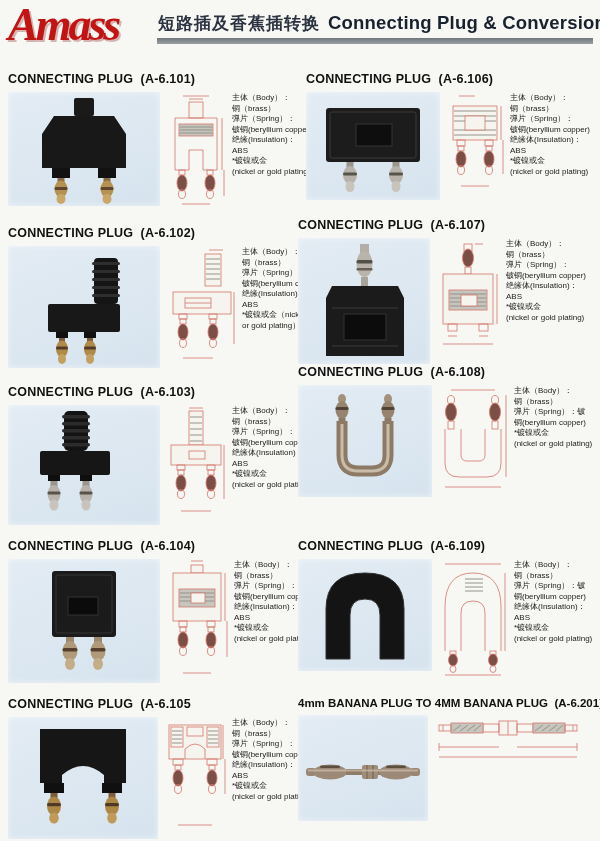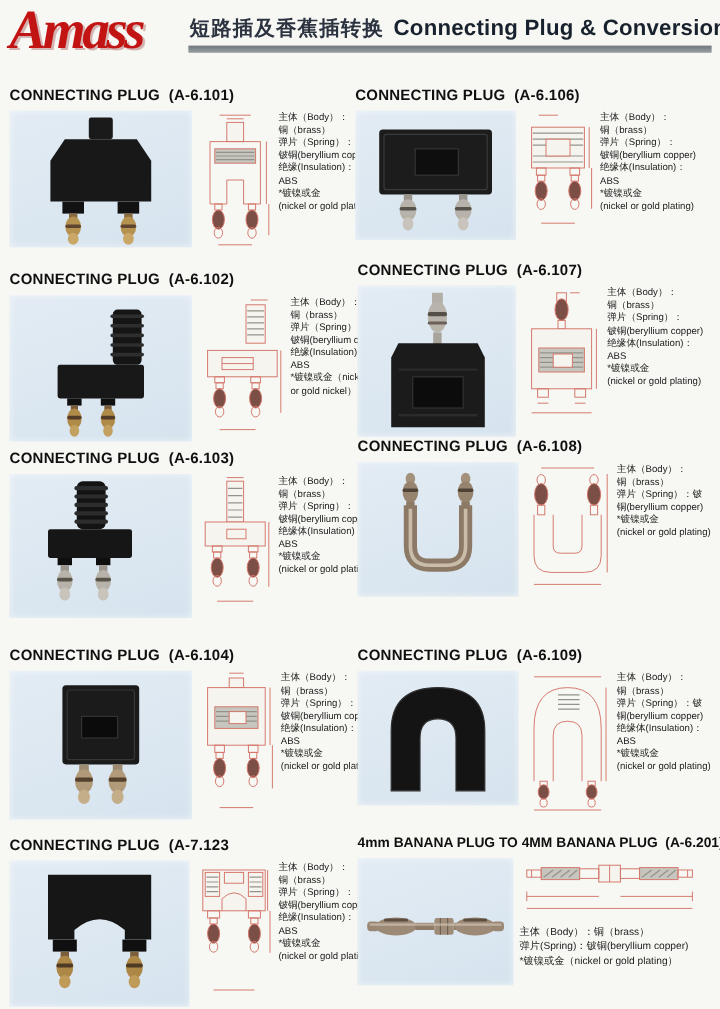--- a/index.html
+++ b/index.html
@@ -26,23 +26,23 @@
   .product{position:absolute;width:292px;}
   .p-title{font-size:12.5px;font-weight:bold;color:#101010;white-space:pre;letter-spacing:.2px;margin-top:12px;}
   .p-body{display:flex;margin-top:6px;gap:5px;align-items:flex-start;}
   .photo{background:linear-gradient(160deg,#e3ecf4 0%,#d6e3ee 100%);flex:0 0 auto;
     box-shadow:inset 0 0 6px rgba(255,255,255,.6);}
   .dwg{flex:0 0 auto;}
   .specs{font-size:8px;line-height:10.5px;color:#1b1b1b;padding-top:1px;flex:1 1 auto;}
   .specs .spec-line{white-space:nowrap;}
   .rstack{display:flex;flex-direction:column;gap:8px;}
   .rstack .specs{font-size:8.5px;line-height:12px;}
-  #p-a101{left:8px;top:60px}   #p-a106{left:296px;top:60px}
+  #p-a101{left:8px;top:60px}   #p-a106{left:306px;top:60px}
   #p-a102{left:8px;top:214px}  #p-a107{left:298px;top:206px}
-  #p-a103{left:8px;top:363px}  #p-a108{left:298px;top:353px}
+  #p-a103{left:8px;top:373px}  #p-a108{left:298px;top:353px}
   #p-a104{left:8px;top:527px}  #p-a109{left:298px;top:527px}
   #p-a105{left:8px;top:685px}  #p-a201{left:298px;top:685px}
   #p-a201 .p-title{font-size:11.5px;letter-spacing:0;}
   
   .dl{stroke:#d4756a;stroke-width:.8;fill:none;}
   .dlf{stroke:#d4756a;stroke-width:.8;fill:#f6f4ef;}
   .dk{stroke:#d4756a;stroke-width:.8;fill:#7c4f46;}
   .gh{fill:#c6c6be;stroke:#d4756a;stroke-width:.8;}
   .hl{stroke:#93938b;stroke-width:1;}
 </style>
@@ -231,21 +231,21 @@
       <line class="dl" x1="18" y1="112" x2="48" y2="112"></line>
     </svg>
     <div class="specs">
         <div class="spec-line">主体（Body）：</div>
         <div class="spec-line">铜（brass）</div>
         <div class="spec-line">弹片（Spring）：</div>
         <div class="spec-line">铍铜(beryllium copper)</div>
         <div class="spec-line">绝缘(Insulation)：</div>
         <div class="spec-line">ABS</div>
         <div class="spec-line">*镀镍或金（nickel</div>
-        <div class="spec-line">or gold nickel）</div>
+        <div class="spec-line">or gold plating）</div>
       </div>
   </div>
 </section>
 
 <section class="product" id="p-a107">
   <div class="p-title">CONNECTING PLUG  (A-6.107)</div>
   <div class="p-body">
     <div class="photo" style="width:132px;height:126px">
       <svg width="132" height="126">
         <rect x="62" y="6" width="9" height="9" fill="#b3aea6"></rect>
@@ -502,21 +502,21 @@
         <div class="spec-line">铜(beryllium copper)</div>
         <div class="spec-line">绝缘体(Insulation)：</div>
         <div class="spec-line">ABS</div>
         <div class="spec-line">*镀镍或金</div>
         <div class="spec-line">(nickel or gold plating)</div>
       </div>
   </div>
 </section>
 
 <section class="product" id="p-a105">
-  <div class="p-title">CONNECTING PLUG  (A-7.123</div>
+  <div class="p-title">CONNECTING PLUG  (A-6.105</div>
   <div class="p-body">
     <div class="photo" style="width:150px;height:122px">
       <svg width="150" height="122">
         <path d="M32,12 H118 V66 H96 V58 Q75,40 54,58 V66 H32 Z" fill="#161616"></path>
         <rect x="36" y="66" width="20" height="10" fill="#101010"></rect>
           <rect x="94" y="66" width="20" height="10" fill="#101010"></rect>
         <g transform="translate(46,76)">
             <rect x="-3.5" y="0" width="7" height="6" fill="#7c5e3a"></rect>
             <ellipse cx="0" cy="13" rx="7" ry="9.5" fill="#ad8746"></ellipse>
             <rect x="-7" y="10" width="14" height="3.2" rx="1.6" fill="#4f3a24"></rect>
@@ -611,20 +611,15 @@
           <line class="hl" x1="116" y1="16" x2="124" y2="10"></line>
           <line class="hl" x1="123" y1="16" x2="130" y2="10"></line>
         <rect class="dl" x="132" y="10" width="12" height="6"></rect>
           <line class="dl" x1="140" y1="10" x2="140" y2="16"></line>
         <line class="dl" x1="6" y1="32" x2="66" y2="32"></line>
           <line class="dl" x1="84" y1="32" x2="144" y2="32"></line>
         <line class="dl" x1="6" y1="28" x2="6" y2="36"></line>
           <line class="dl" x1="144" y1="28" x2="144" y2="36"></line>
         <line class="dl" x1="6" y1="42" x2="144" y2="42"></line>
       </svg>
-      <div class="specs">
-          <div class="spec-line">主体（Body）：铜（brass）</div>
-          <div class="spec-line">弹片(Spring)：铍铜(beryllium copper)</div>
-          <div class="spec-line">*镀镍或金（nickel or gold plating）</div>
-        </div>
     </div>
   </div>
 </section>
 
 </body></html>

